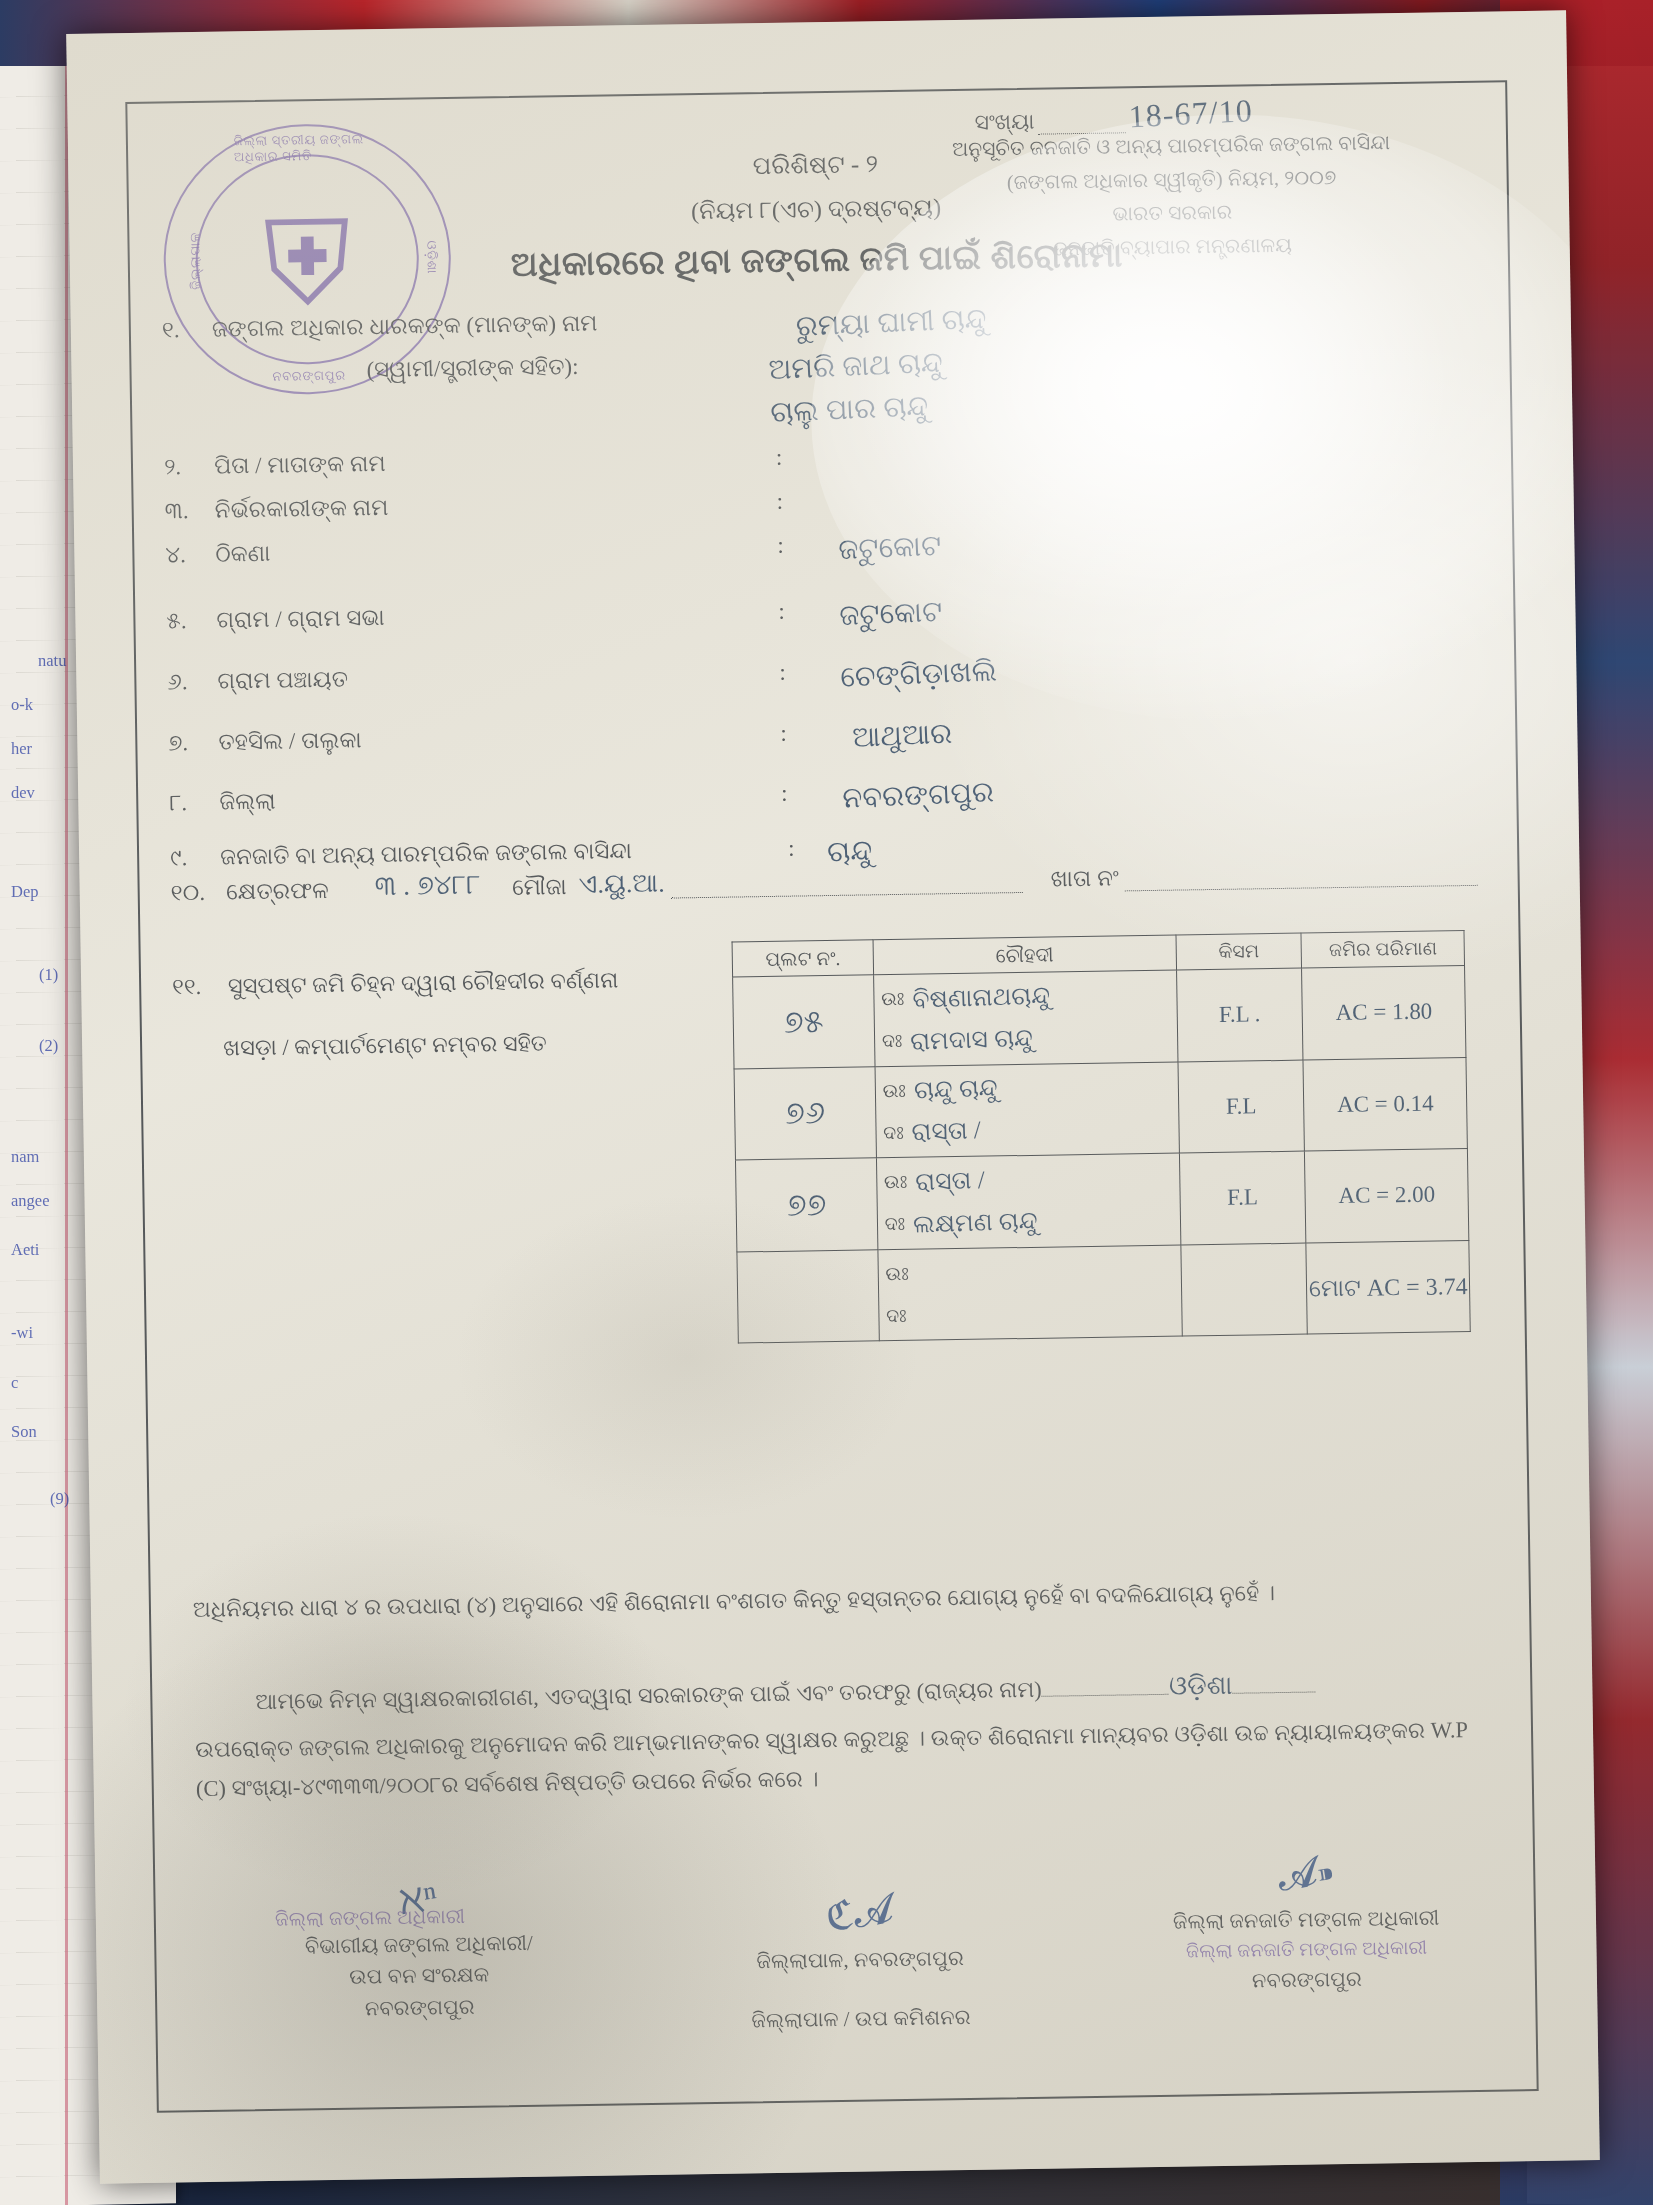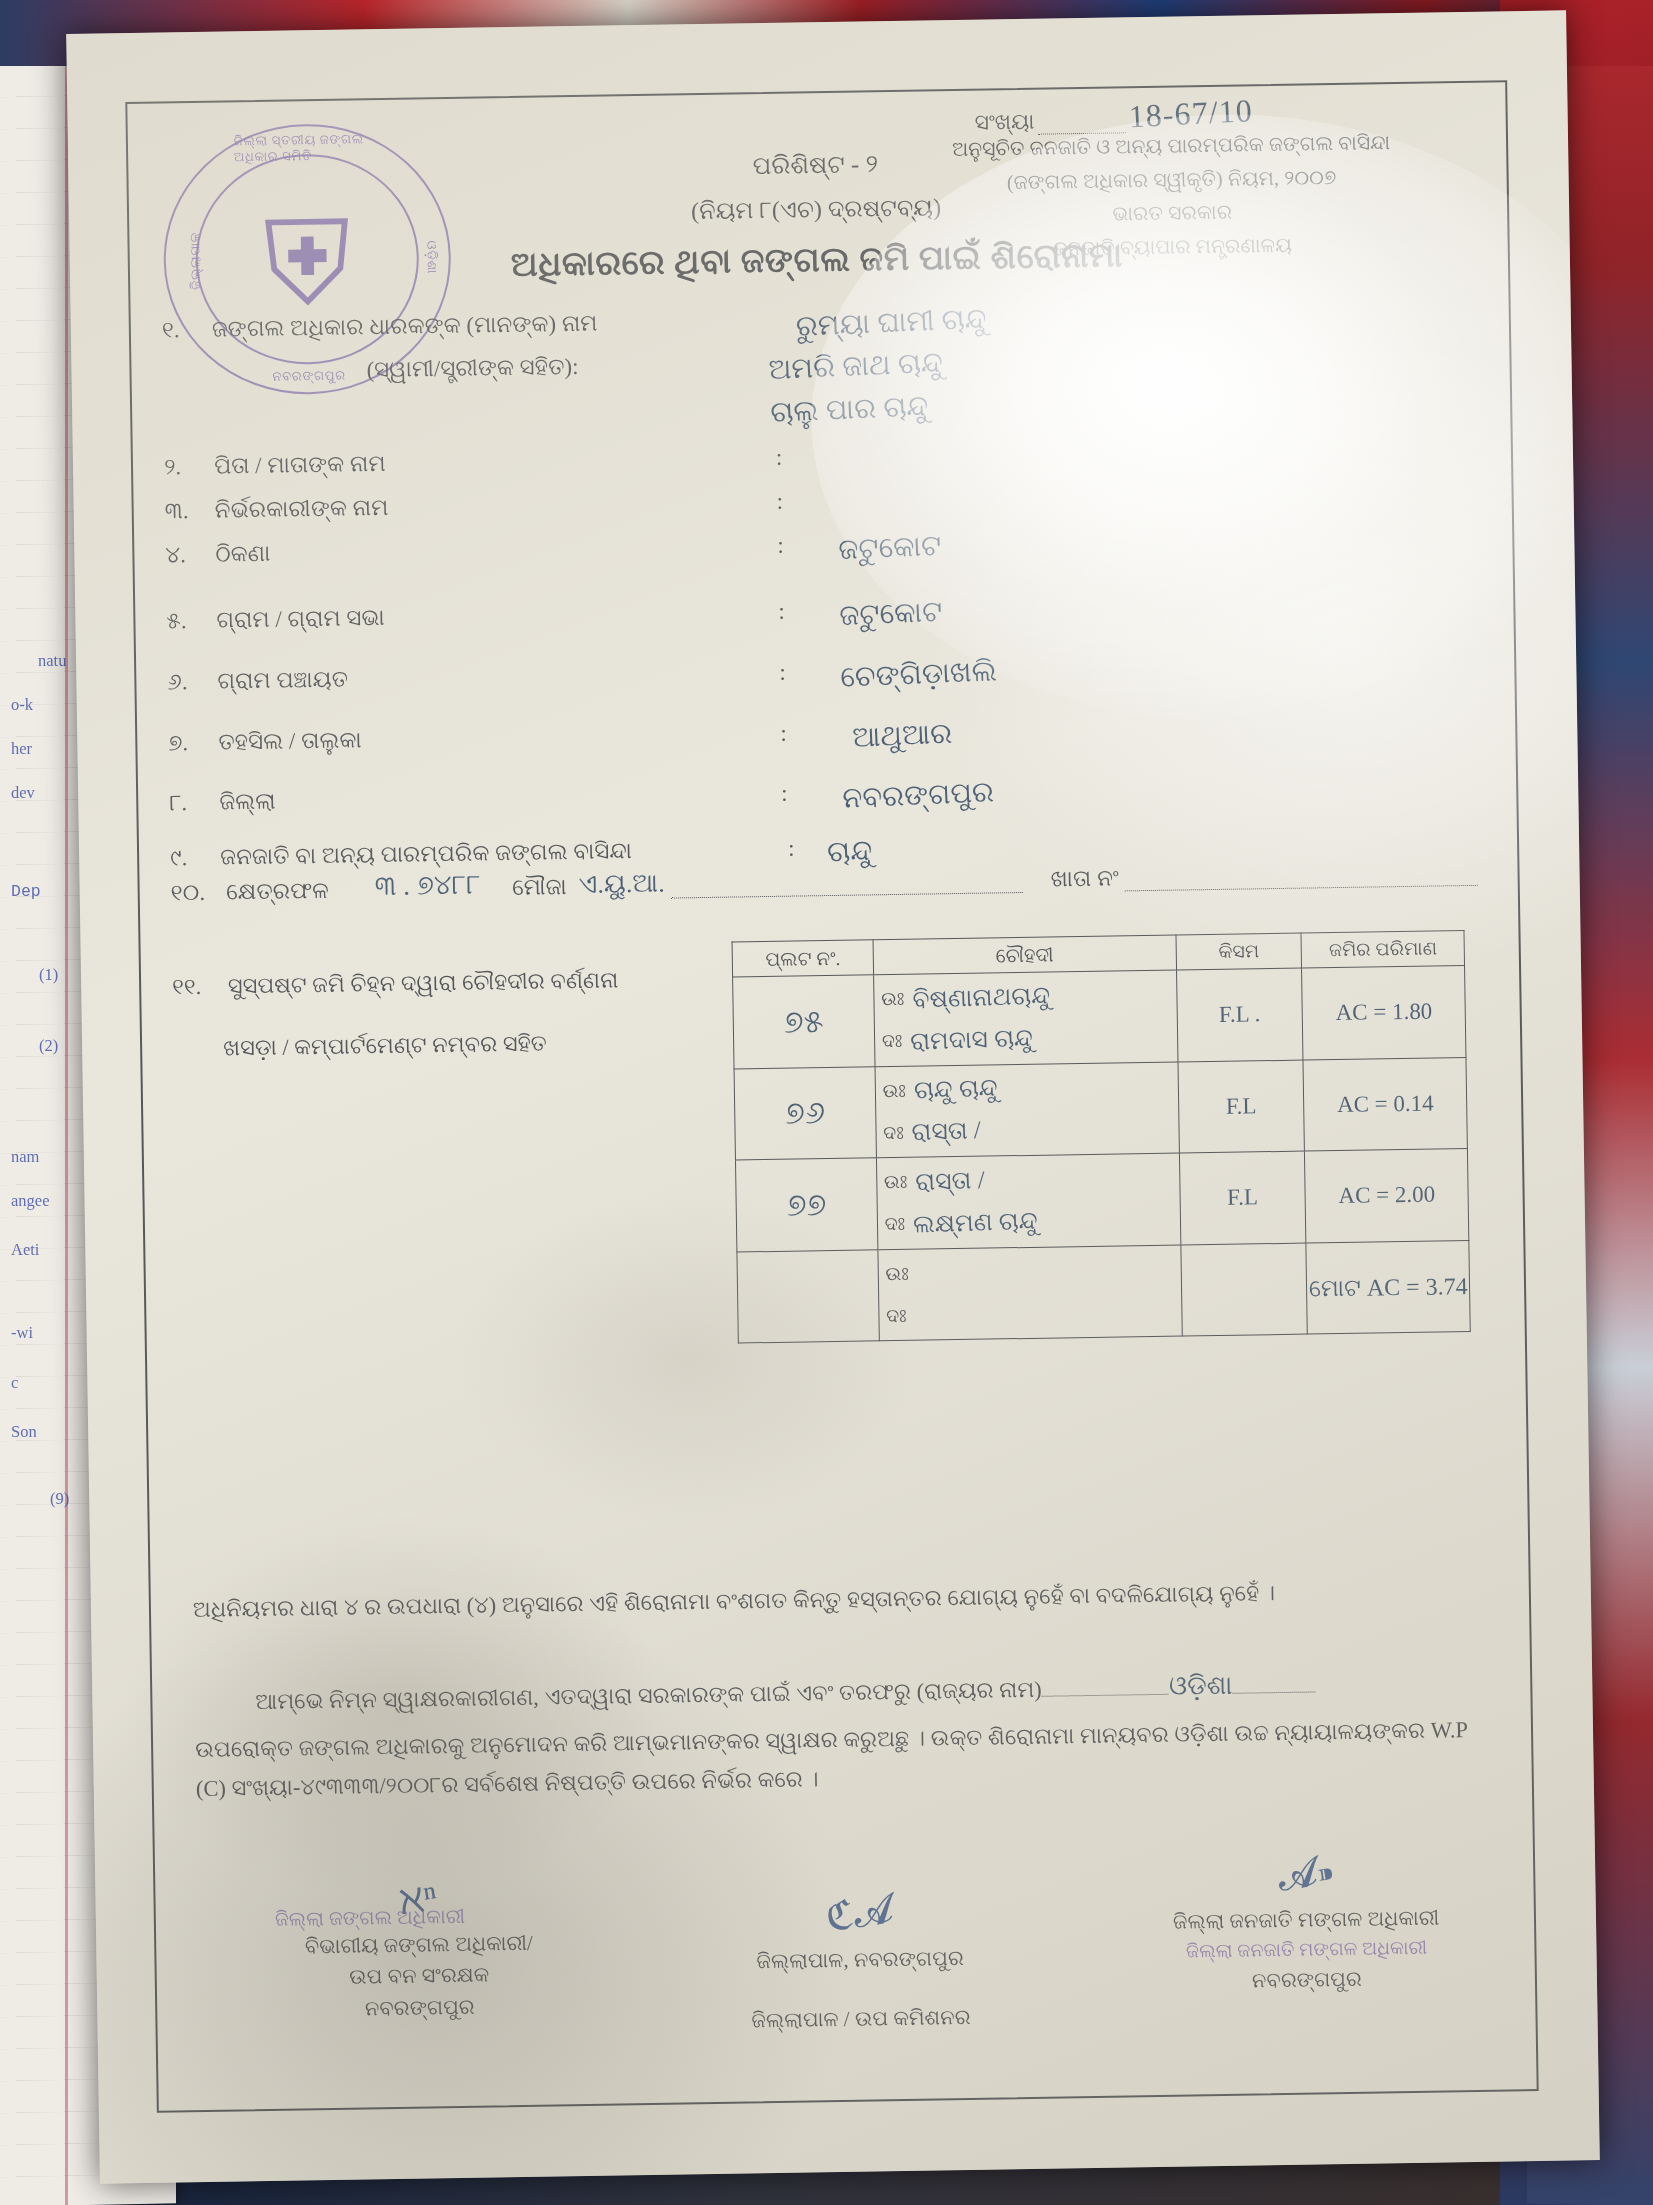--- a/index.html
+++ b/index.html
@@ -120,21 +120,21 @@
   <div class="bg-scribble" style="left:11px;top:695px;">o-k</div>
   <div class="bg-scribble" style="left:11px;top:739px;">her</div>
   <div class="bg-scribble" style="left:11px;top:783px;">dev</div>
   <div class="bg-scribble" style="left:11px;top:1147px;">nam</div>
   <div class="bg-scribble" style="left:11px;top:1191px;">angee</div>
   <div class="bg-scribble" style="left:11px;top:1240px;">Aeti</div>
   <div class="bg-scribble" style="left:11px;top:1323px;">-wi</div>
   <div class="bg-scribble" style="left:11px;top:1373px;">c</div>
   <div class="bg-scribble" style="left:11px;top:1422px;">Son</div>
   <div class="bg-scribble" style="left:50px;top:1489px;">(9)</div>
-  <div class="bg-scribble" style="left:11px;top:882px;font-family:Liberation Mono, monospace;">Dep</div>
+  <div class="bg-scribble" style="left:11px;top:882px;">Dep</div>
   <div class="bg-scribble" style="left:39px;top:965px;">(1)</div>
   <div class="bg-scribble" style="left:39px;top:1036px;">(2)</div>
 </div>
 
 <div id="sheet">
   <div id="border"></div>
 
   <div class="doc">
 
     <div id="num-line">

